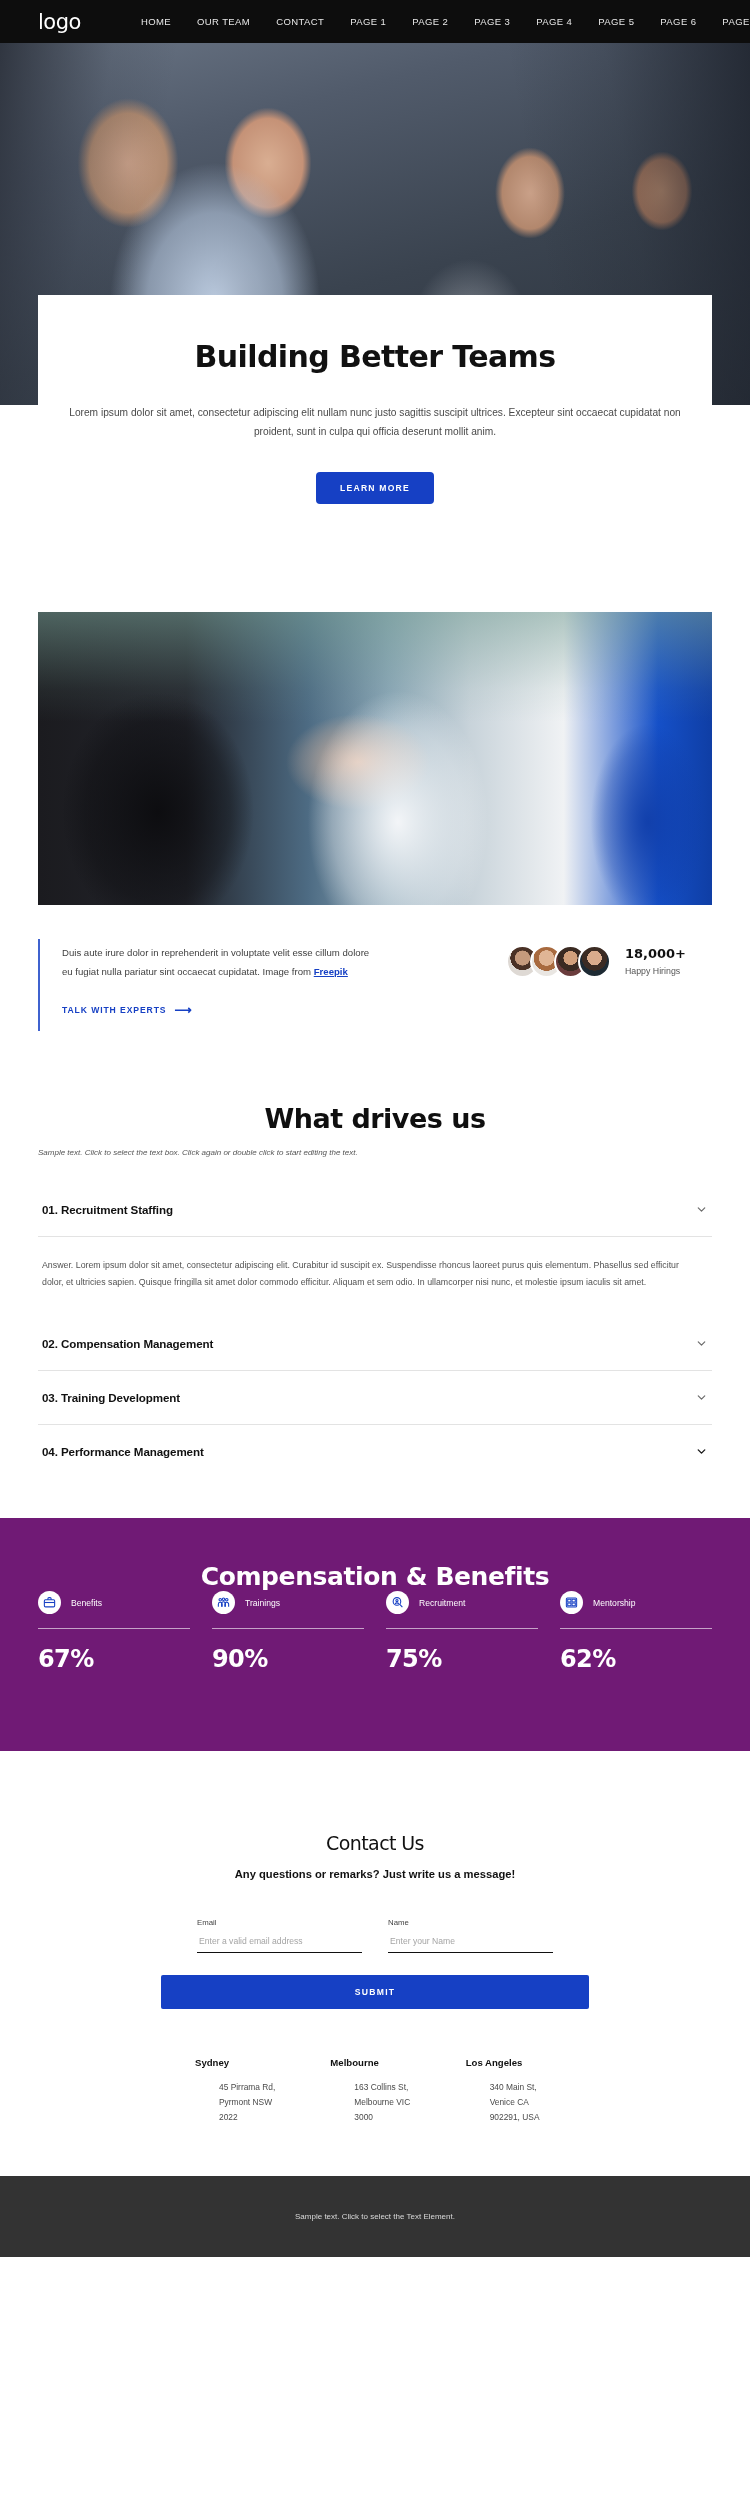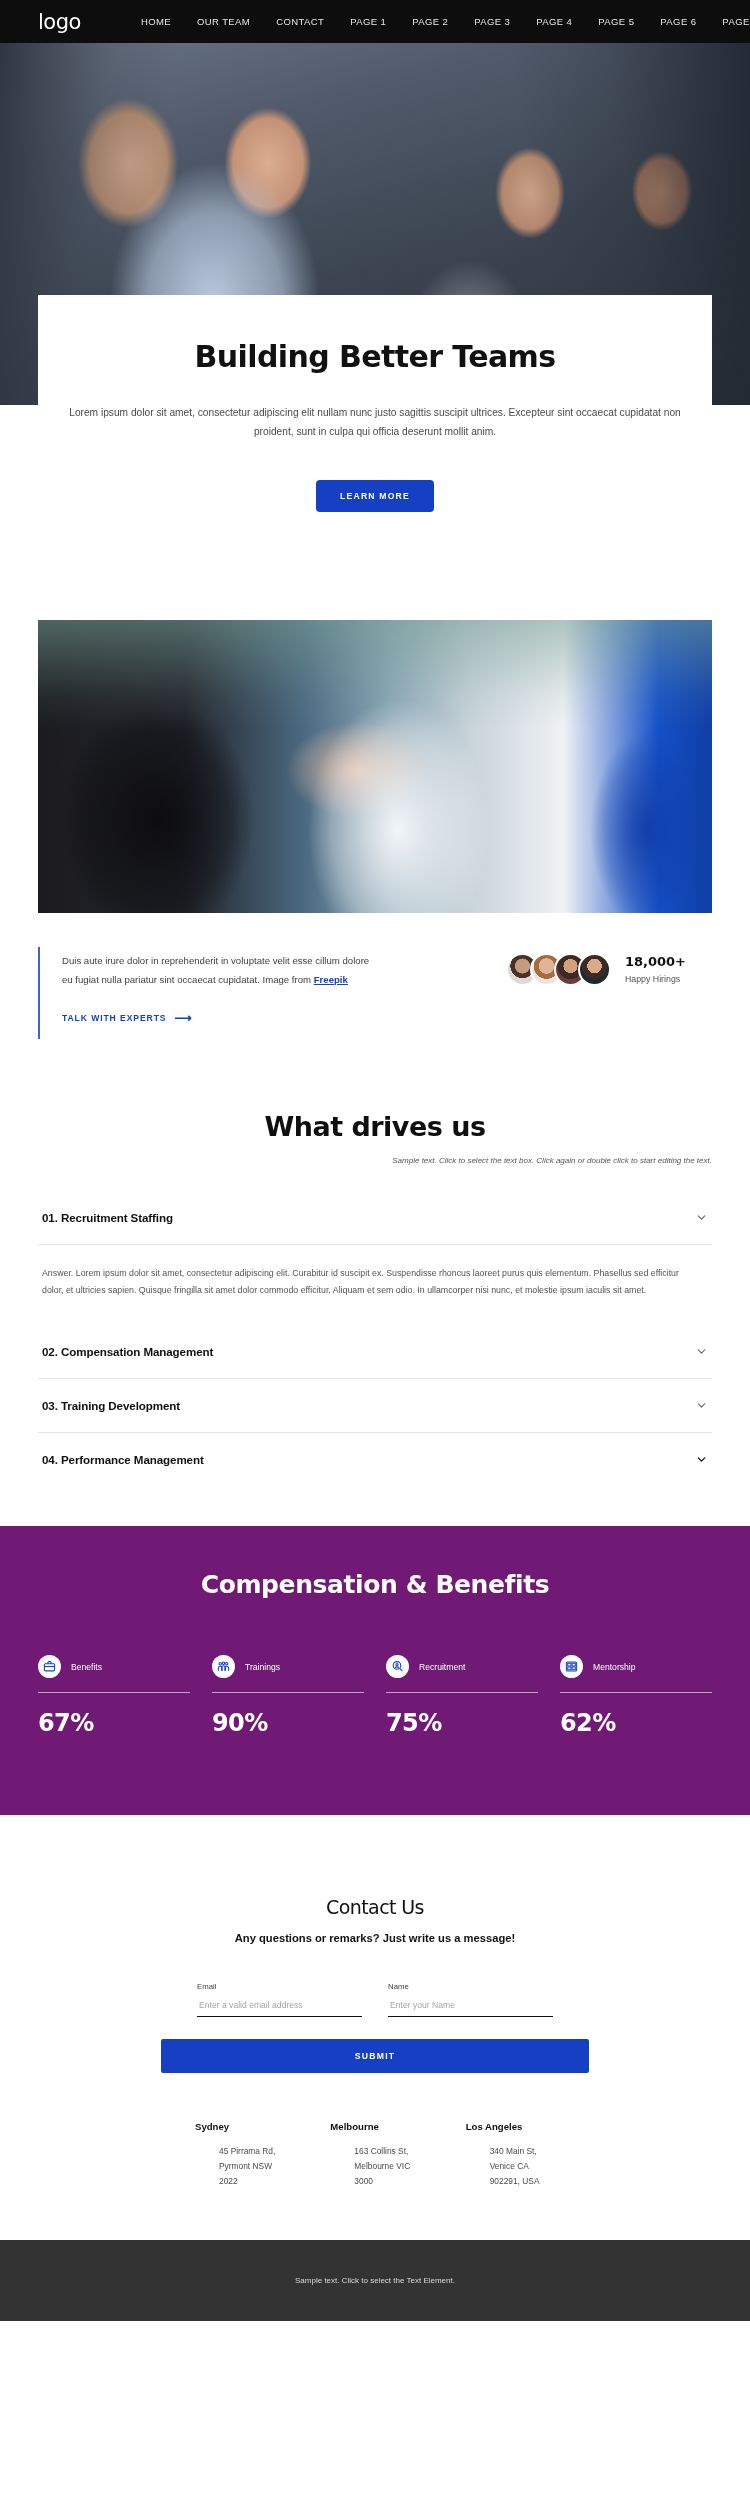--- a/index.html
+++ b/index.html
@@ -83,21 +83,21 @@
   .intro-para {
     margin: 30px auto 0 auto;
     max-width: 640px;
     text-align: center;
     font-size: 10.2px;
     line-height: 1.85;
     color: #4a4a4a;
   }
   .btn-primary {
     display: block;
-    margin: 38px auto 0 auto;
+    margin: 30px auto 0 auto;
     background: #1640c4;
     color: #ffffff;
     border: none;
     border-radius: 4px;
     padding: 11px 24px;
     font-size: 8.6px;
     font-weight: 700;
     letter-spacing: 1.2px;
     cursor: pointer;
     font-family: "Liberation Sans", sans-serif;
@@ -196,21 +196,21 @@
   }
   .drives-title {
     text-align: center;
     font-size: 27px;
     font-weight: 700;
     color: #0f0f0f;
     letter-spacing: -0.5px;
     font-family: "DejaVu Sans", sans-serif;
   }
   .drives-sub {
-    text-align: right;
+    text-align: left;
     margin-top: 14px;
     font-size: 8px;
     font-style: italic;
     color: #555555;
   }
   .acc-list { margin-top: 26px; }
   .acc-item { }
   .acc-head {
     display: flex;
     align-items: center;
@@ -244,21 +244,20 @@
     color: #ffffff;
     font-size: 25px;
     font-weight: 700;
     letter-spacing: -0.4px;
     font-family: "DejaVu Sans", sans-serif;
   }
   .blue-grid {
     display: grid;
     grid-template-columns: repeat(4, 1fr);
     gap: 22px;
-    margin-top: 56px;
   }
   .bcell { }
   .bhead { display: flex; align-items: center; gap: 10px; }
   .bicon {
     width: 23px; height: 23px;
     border-radius: 50%;
     background: #ffffff;
     display: flex; align-items: center; justify-content: center;
     flex: 0 0 auto;
   }

